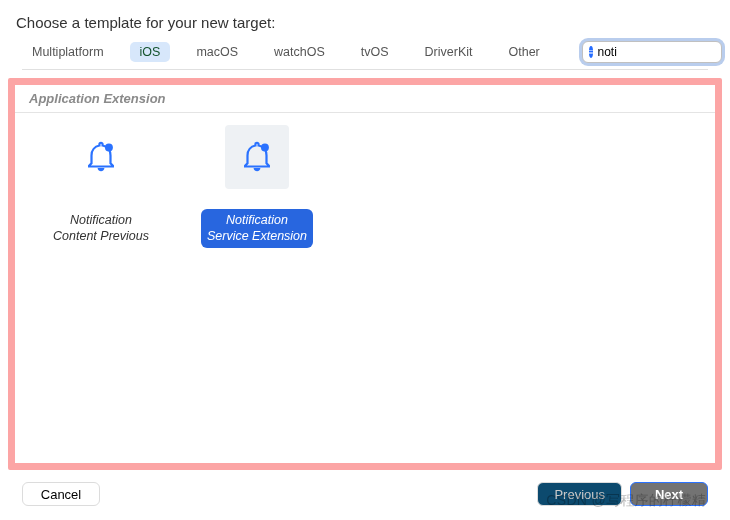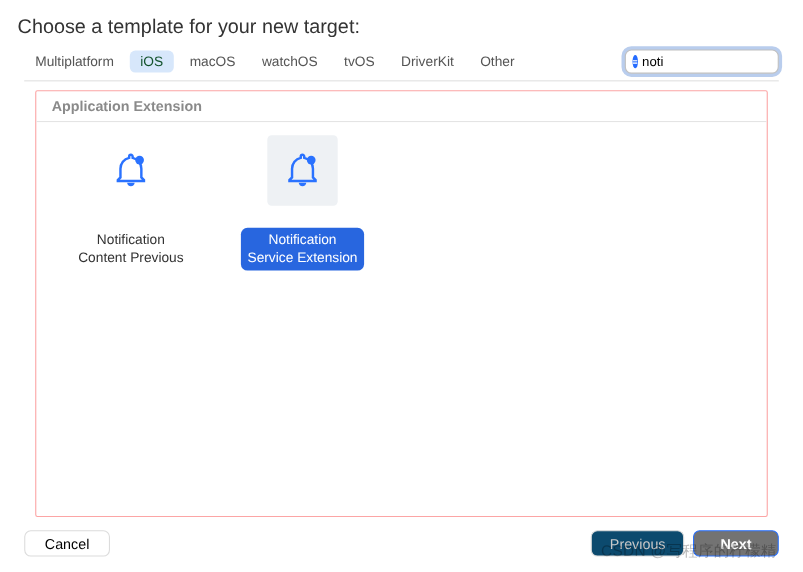--- a/index.html
+++ b/index.html
@@ -1,24 +1,24 @@
 <!DOCTYPE html>
 <html><head>
   <meta charset="utf-8">
   <style>
     * { box-sizing: border-box; margin: 0; padding: 0; font-family: -apple-system, "Helvetica Neue", Helvetica, Arial, sans-serif; }
     body { background: #fff; width: 730px; height: 520px; overflow: hidden; position: relative; }
     .outer { width: 730px; height: 520px; padding: 14px 0 0 0; display: flex; flex-direction: column; }
-    .title { padding: 0 22px 10px 16px; font-size: 18px; color: #333; }
+    .title { padding: 0 22px 10px 16px; font-size: 15px; color: #333; }
     .filterbar {
       margin: 0 22px 8px 22px;
       display: flex; align-items: center;
       border-bottom: 1px solid #e0e0e0;
       padding-bottom: 6px;
-      gap: 4px;
+      gap: 16px;
     }
     .tab {
       padding: 3px 10px;
       font-size: 12.5px;
       color: #555;
       border-radius: 5px;
       cursor: pointer;
     }
     .tab.selected { background: #d7e7fb; color: #14532d; }
     .spacer { flex: 1; }
@@ -35,27 +35,28 @@
     .filter-icon {
       width: 12px; height: 12px; border-radius: 50%;
       background: #256cff; color: #fff;
       display: flex; align-items: center; justify-content: center;
       font-size: 8px; font-weight: 700;
     }
     .search-input {
       flex: 1; border: none; outline: none; font-size: 12px; background: transparent;
     }
     .panel {
-      margin: 0 32px;
-      border: 1px solid #fca5a5;
+      margin: 0 8px;
+      border: 7px solid #fca5a5;
       border-radius: 2px;
       flex: 1;
       background: #fff;
       overflow: hidden;
       min-height: 0;
+      font-style: italic;
     }
     .section-head {
       padding: 6px 14px;
       font-size: 13px; font-weight: 600; color: #8a8a8a;
       border-bottom: 1px solid #e4e4e4;
     }
     .grid {
       display: flex; flex-wrap: wrap; gap: 8px;
       padding: 12px 12px;
     }

